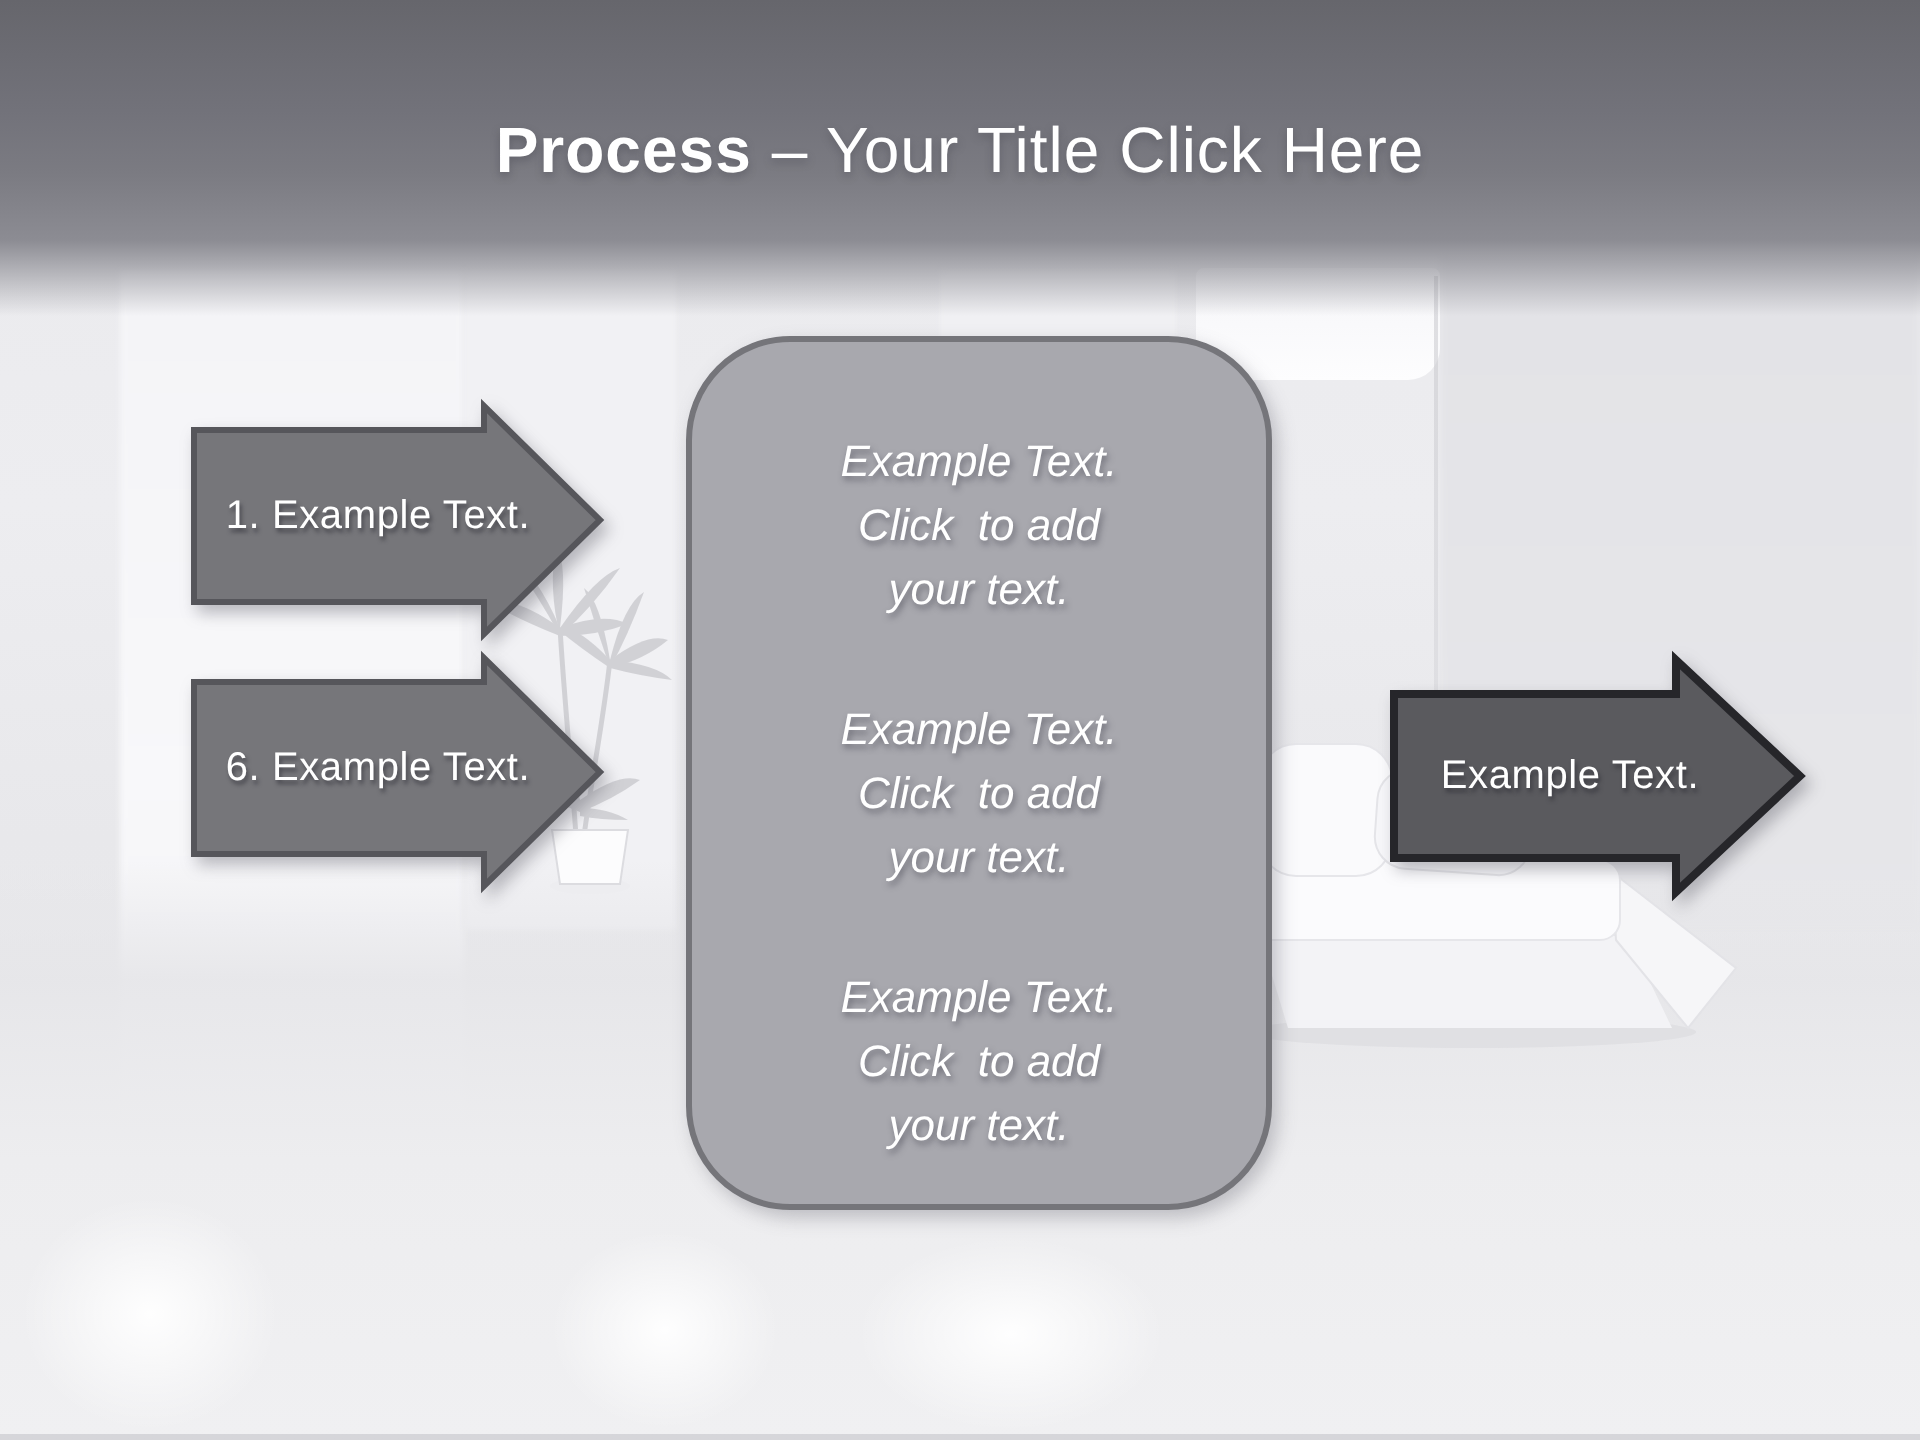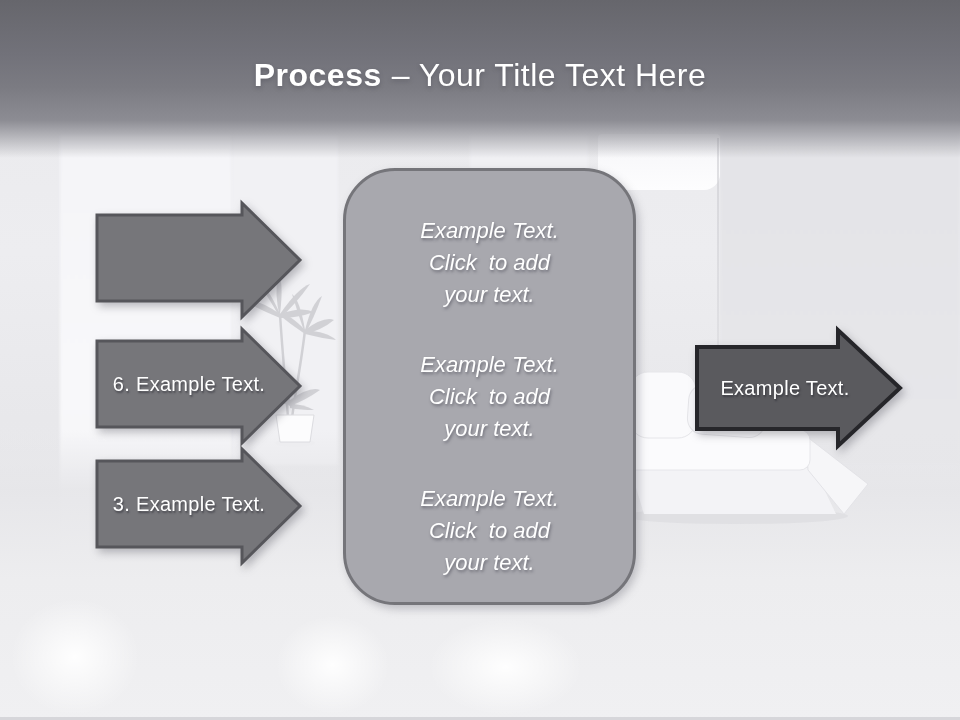--- a/index.html
+++ b/index.html
@@ -112,39 +112,34 @@
     <rect x="12" y="6" width="66" height="66" rx="18" fill="#fafafc" stroke="#e6e6ea"></rect>
     <rect x="70" y="20" width="78" height="50" rx="16" fill="#f6f6f9" stroke="#e4e4e8" transform="rotate(4 109 45)"></rect>
   </svg>
 
   <div class="abs glow glow1"></div>
   <div class="abs glow glow2"></div>
   <div class="abs glow glow3"></div>
   <div class="abs bottom-edge"></div>
 
   <div class="abs titlebar">
-    <div class="slide-title"><span class="title-bold">Process</span><span class="title-reg">– Your Title Text Here</span></div>
+    <div class="slide-title"><span class="title-bold">Process</span><span class="title-reg">– Your Title Click Here</span></div>
   </div>
 
   <div class="abs larrow" style="top:201px">
     <svg viewBox="0 0 208 118">
         <polygon class="arrow-shape" points="2,14 147,14 147,2 205,59 147,116 147,100 2,100"></polygon>
       </svg>
+    <span class="arrow-label">1. Example Text.</span>
   </div>
   <div class="abs larrow" style="top:327px">
     <svg viewBox="0 0 208 118">
         <polygon class="arrow-shape" points="2,14 147,14 147,2 205,59 147,116 147,100 2,100"></polygon>
       </svg>
     <span class="arrow-label">6. Example Text.</span>
-  </div>
-  <div class="abs larrow" style="top:447px">
-    <svg viewBox="0 0 208 118">
-        <polygon class="arrow-shape" points="2,14 147,14 147,2 205,59 147,116 147,100 2,100"></polygon>
-      </svg>
-    <span class="arrow-label">3. Example Text.</span>
   </div>
 
   <div class="abs center-panel">
     <p class="panel-text">Example Text.
 Click  to add
 your text.</p>
     <p class="panel-text">Example Text.
 Click  to add
 your text.</p>
     <p class="panel-text">Example Text.

